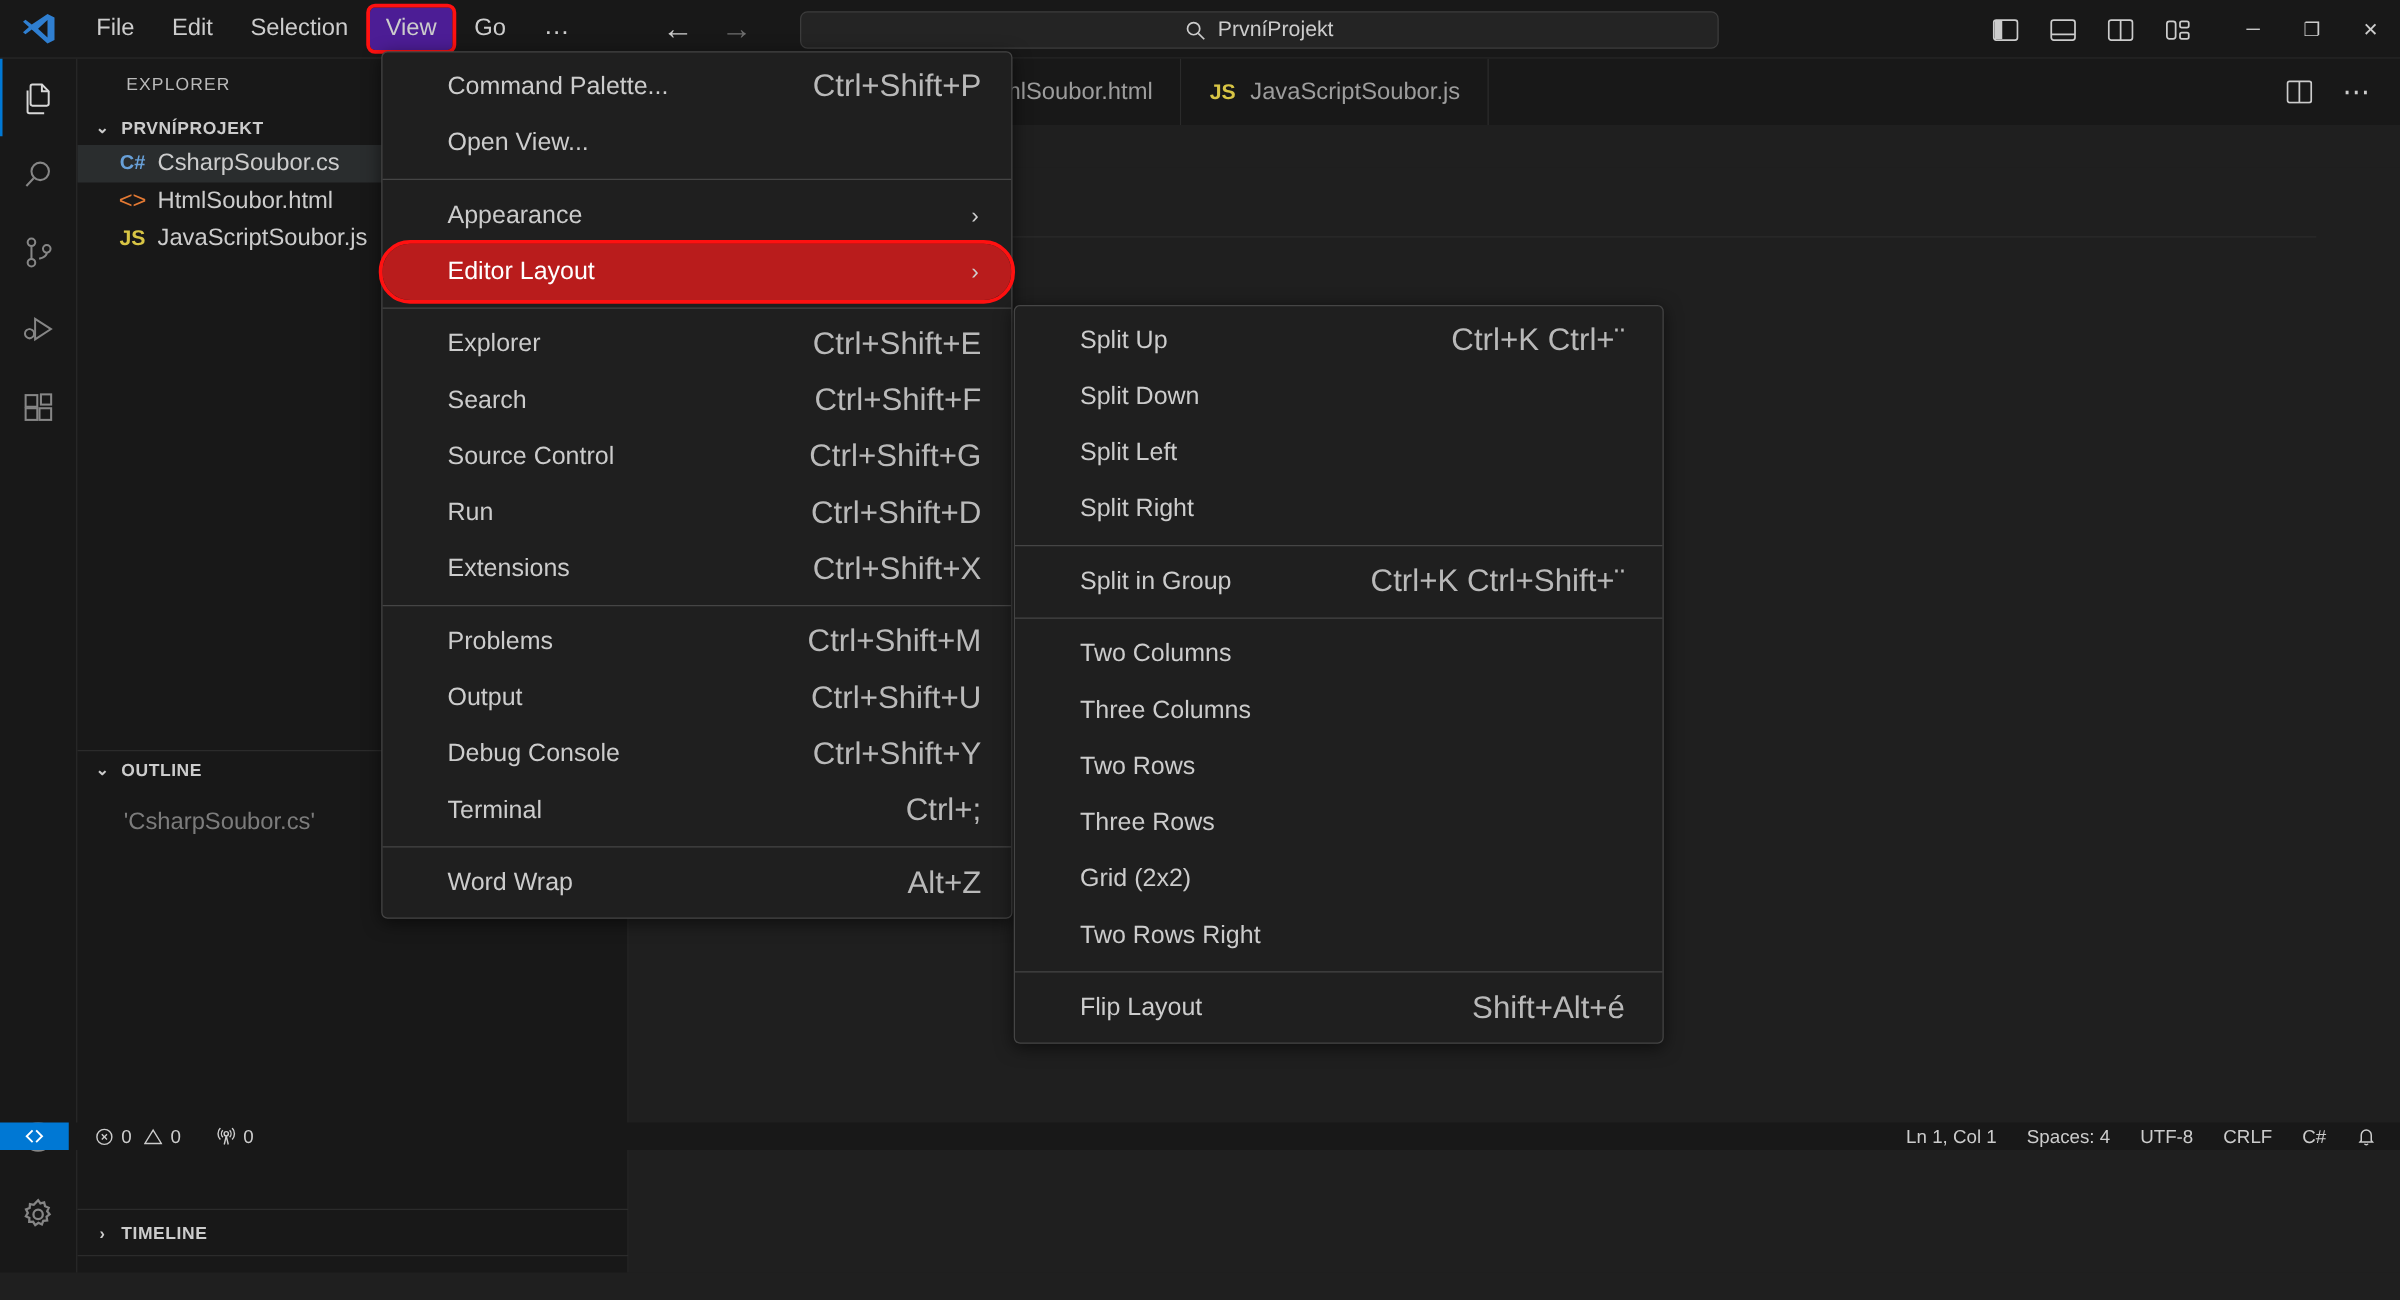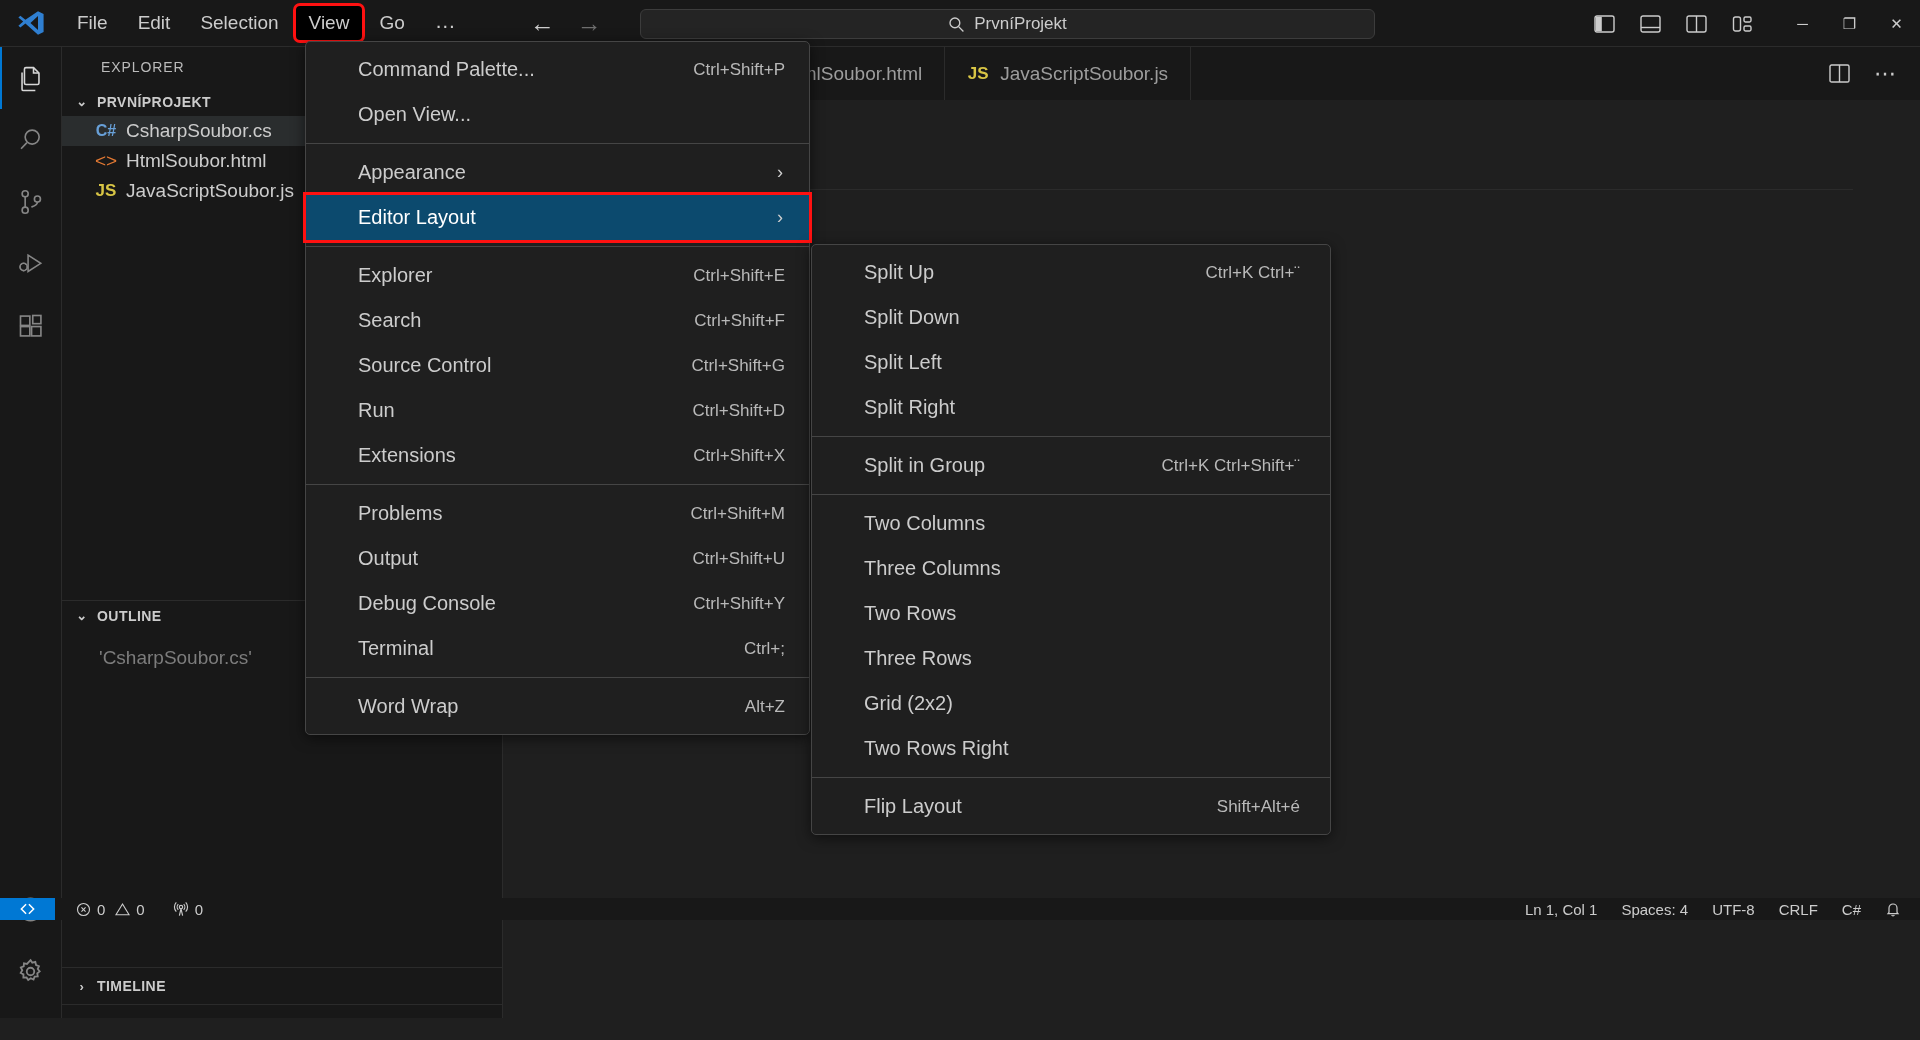--- a/index.html
+++ b/index.html
@@ -18,21 +18,21 @@
     position: absolute; top: 0; left: 0; width: 1920px; height: 47px;
     background: #181818; display: flex; align-items: center;
     border-bottom: 1px solid #2b2b2b;
   }
   .vs-logo { width: 62px; height: 47px; display: flex; align-items: center; justify-content: center; }
   .menu-bar { display: flex; align-items: center; height: 47px; }
   .menu-item {
     font-size: 19px; color: #cccccc; padding: 5px 13px; margin: 0 2px;
     line-height: 24px; border-radius: 4px; cursor: default; white-space: nowrap;
   }
-  .menu-item.open { background: #000000; text-align: right; }
+  .menu-item.open { background: #4c1d95; text-align: right; }
   .menu-item.dots { font-size: 21px; letter-spacing: 1px; padding-top: 0px; }
   .redbox {
     outline: 3px solid #ff1111; outline-offset: 0px;
   }
   .navarrows { display: flex; align-items: center; gap: 22px; margin-left: 58px; }
   .navarrow { font-size: 25px; color: #cccccc; line-height: 1; }
   .navarrow.dim { color: #6e6e6e; }
 
   .cmdcenter {
     position: absolute; left: 640px; top: 9px; width: 735px; height: 30px;
@@ -138,23 +138,23 @@
   
   .menu {
     position: absolute; background: #1f1f1f; border: 1px solid #454545;
     border-radius: 5px; padding: 5px 0; box-shadow: 0 3px 14px rgba(0,0,0,.55);
     z-index: 50;
   }
   .menu-row {
     height: 45px; display: flex; align-items: center; padding: 0 24px 0 52px;
     font-size: 20px; color: #cccccc; white-space: nowrap; position: relative; justify-content: center;
   }
-  .menu-row.hl { background: #0c4a6e; color: #ffffff; }
+  .menu-row.hl { background: #b91c1c; color: #ffffff; border-radius: 22px; }
   .menu-row .label { flex: 1; }
-  .menu-row .keys { color: #b9b9b9; font-size: 17px; margin-left: 40px; }
+  .menu-row .keys { color: #b9b9b9; font-size: 25px; margin-left: 40px; }
   .menu-row .chev { position: absolute; right: 26px; font-size: 18px; color: #cfcfcf; }
   .menu-sep { height: 1px; background: #454545; margin: 6px 0; }
 
   #view-menu { left: 305px; top: 41px; width: 505px; }
   #layout-menu { left: 811px; top: 196px; width: 520px; margin-top: 48px; }
   #layout-menu .menu-row { padding-left: 52px; padding-right: 30px; }
 
   svg { display: block; }
 </style>
 </head>

